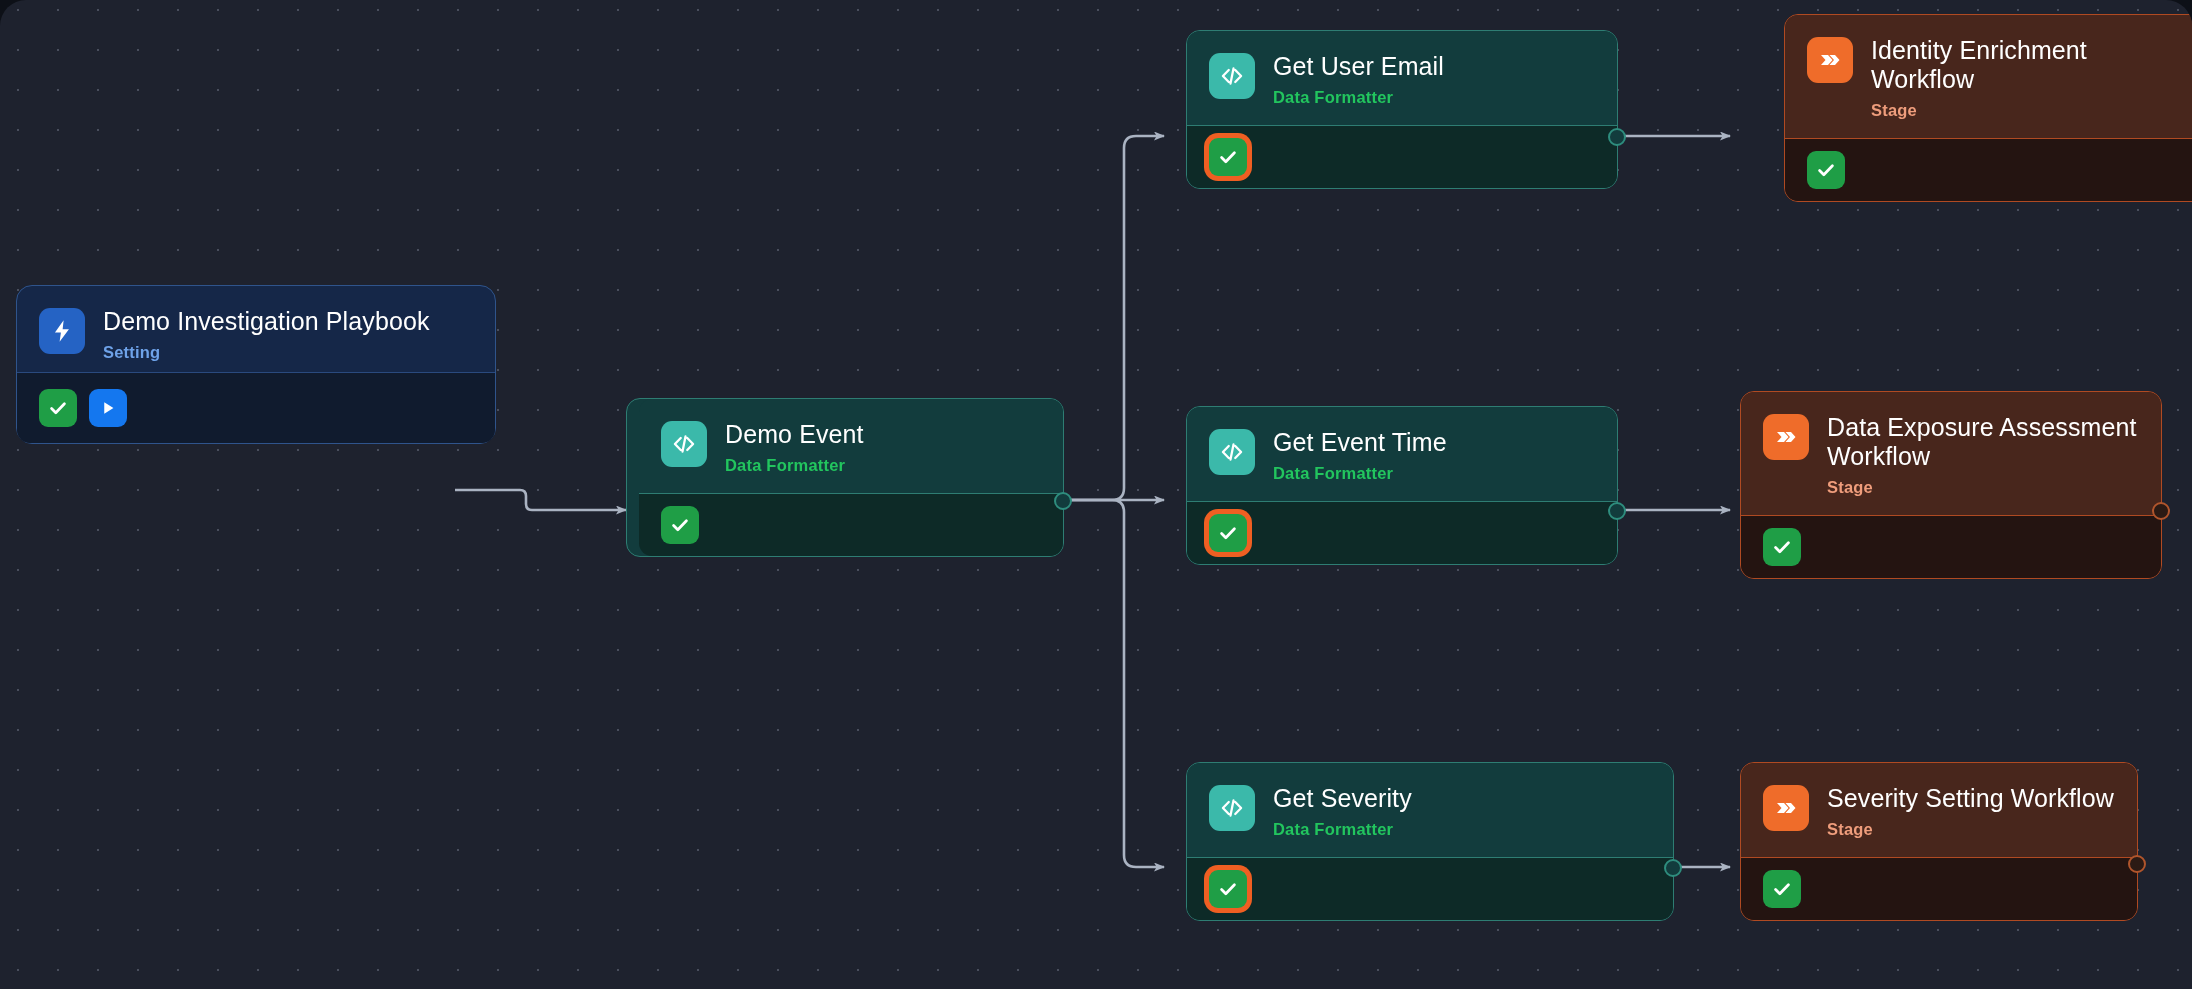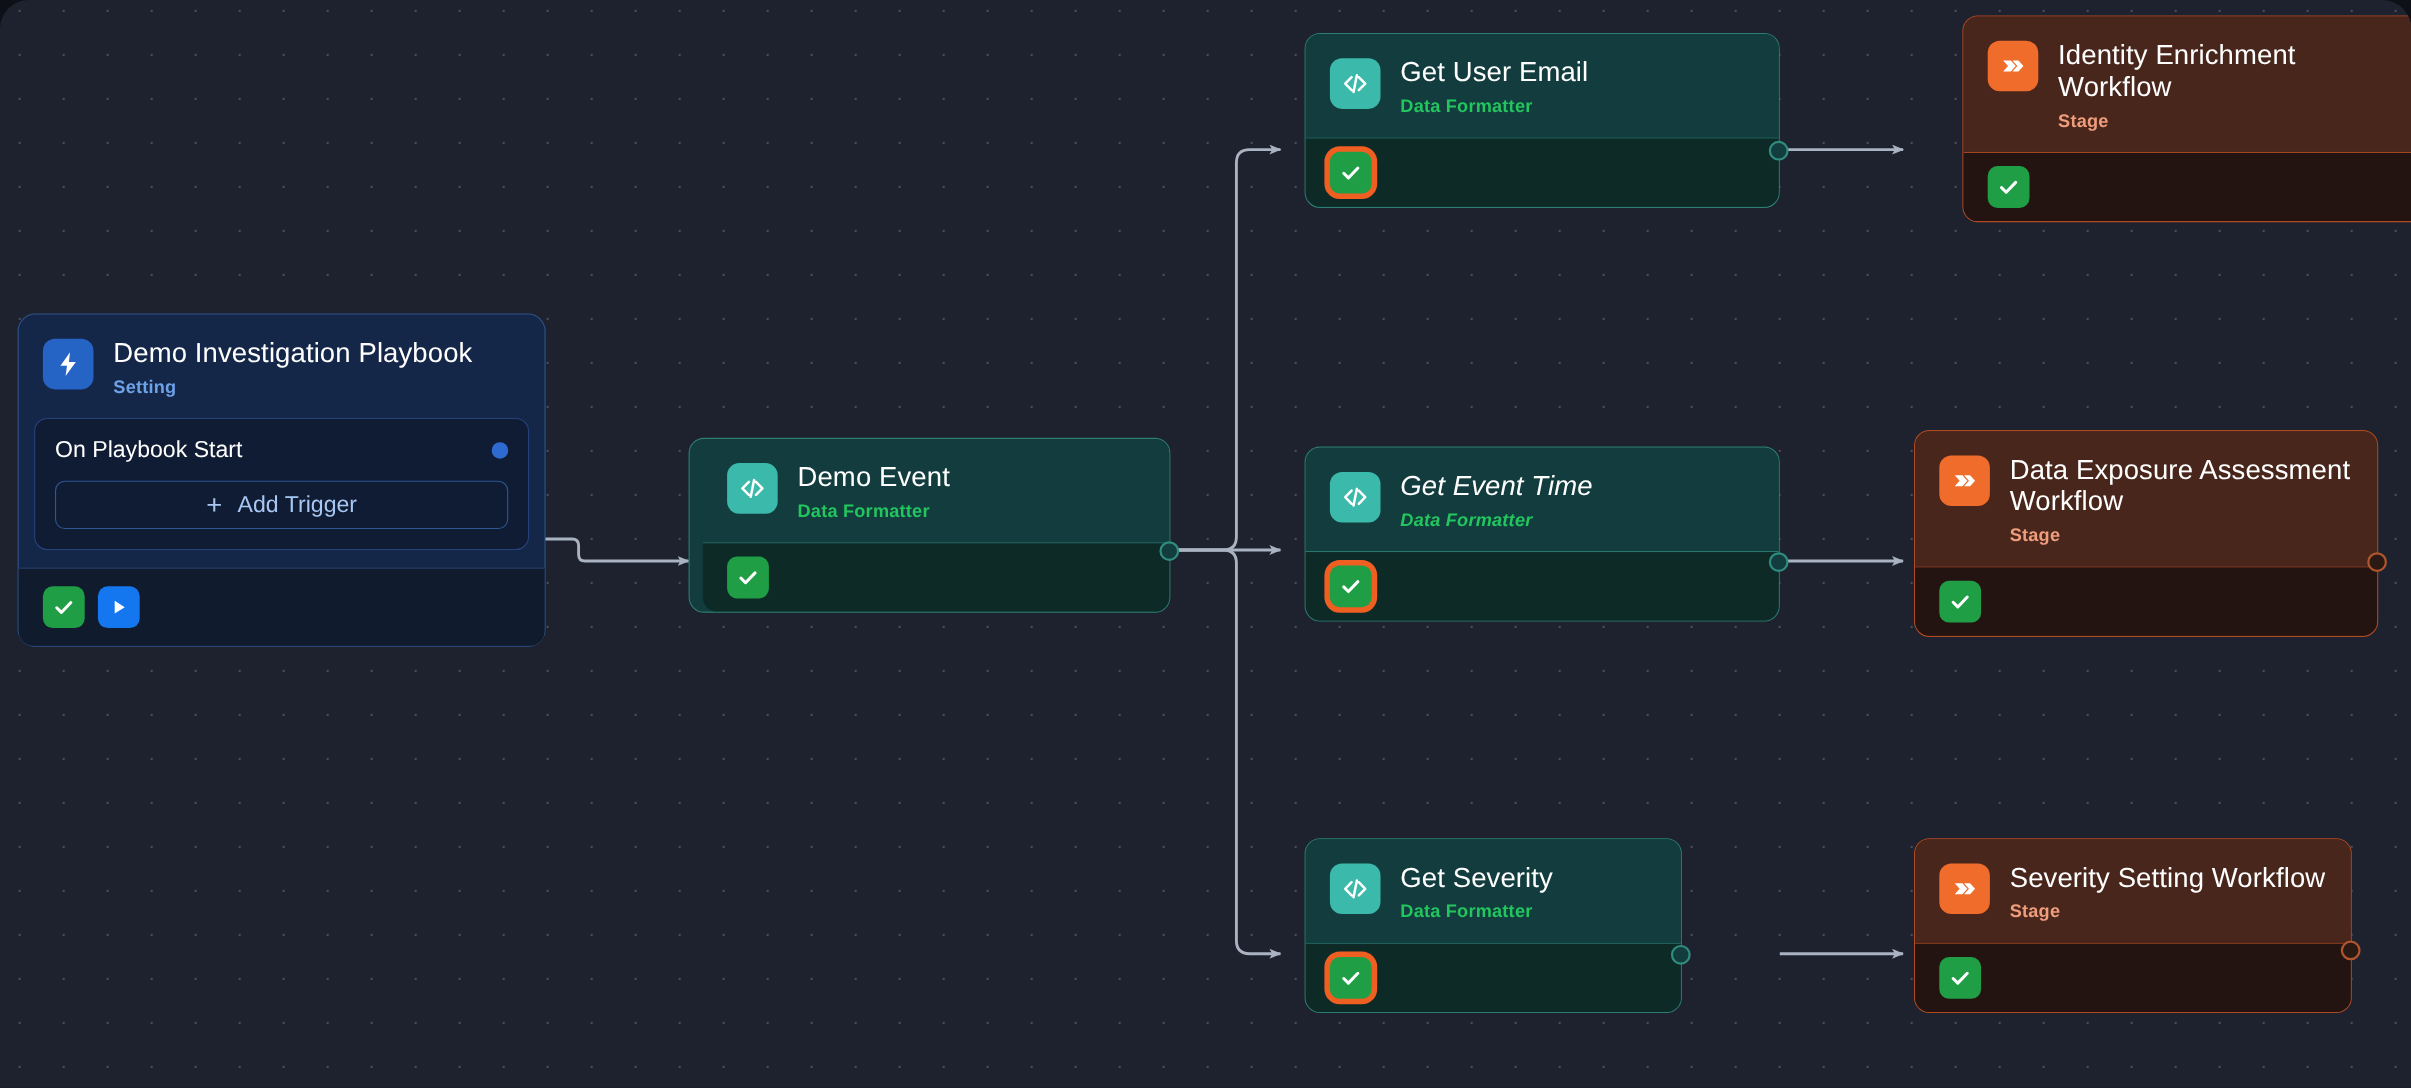--- a/index.html
+++ b/index.html
@@ -229,30 +229,20 @@
         <svg width="26" height="26" viewBox="0 0 24 24" aria-hidden="true">
           <path d="M13.5 2 L5.5 13.4 H11 L9.8 22 L18.4 10.3 H12.6 Z" fill="#ffffff"></path>
         </svg>
       </div>
       <div class="node-text">
         <div class="node-title">Demo Investigation Playbook</div>
         <div class="node-sub">Setting</div>
       </div>
     </div>
 
-    <div class="trigger-body">
-      <div class="trigger-row">
-        <span>On Playbook Start</span>
-        <span class="port-dot"></span>
-      </div>
-      <button class="add-trigger">
-        <span class="plus">+</span>
-        <span>Add Trigger</span>
-      </button>
-    </div>
 
     <div class="node-foot">
       <div class="chip green">
         <svg width="22" height="22" viewBox="0 0 24 24" aria-hidden="true">
           <path d="M5 12.6 L9.6 17.2 L19 7.4" fill="none" stroke="#fff" stroke-width="3" stroke-linecap="round" stroke-linejoin="round"></path>
         </svg>
       </div>
       <div class="chip blue">
         <svg width="20" height="20" viewBox="0 0 24 24" aria-hidden="true">
           <path d="M7.5 5 L18.5 12 L7.5 19 Z" fill="#ffffff"></path>
@@ -298,21 +288,21 @@
     <div class="node-foot">
       <div class="chip green ringed">
         <svg width="22" height="22" viewBox="0 0 24 24" aria-hidden="true">
           <path d="M5 12.6 L9.6 17.2 L19 7.4" fill="none" stroke="#fff" stroke-width="3" stroke-linecap="round" stroke-linejoin="round"></path>
         </svg>
       </div>
     </div>
     <span class="out-port teal" style="top:97px;"></span>
   </div>
 
-  <div class="node formatter" style="left:1186px; top:406px; width:432px;font-style:italic;">
+  <div class="node formatter" style="left:1186px; top:406px; width:432px;">
     <div class="node-head">
       <div class="node-icon">
         <svg width="26" height="26" viewBox="0 0 24 24" aria-hidden="true">
           <path d="M9 6.5 L3.6 12 L9 17.5 M15 6.5 L20.4 12 L15 17.5 M13.4 5 L10.6 19" fill="none" stroke="#ffffff" stroke-width="2.1" stroke-linecap="round" stroke-linejoin="round"></path>
         </svg>
       </div>
       <div class="node-text">
         <div class="node-title">Get Event Time</div>
         <div class="node-sub">Data Formatter</div>
       </div>
@@ -320,21 +310,21 @@
     <div class="node-foot">
       <div class="chip green ringed">
         <svg width="22" height="22" viewBox="0 0 24 24" aria-hidden="true">
           <path d="M5 12.6 L9.6 17.2 L19 7.4" fill="none" stroke="#fff" stroke-width="3" stroke-linecap="round" stroke-linejoin="round"></path>
         </svg>
       </div>
     </div>
     <span class="out-port teal" style="top:95px;"></span>
   </div>
 
-  <div class="node formatter" style="left:1186px; top:762px; width:343px;">
+  <div class="node formatter" style="left:1186px; top:762px; width:488px;">
     <div class="node-head">
       <div class="node-icon">
         <svg width="26" height="26" viewBox="0 0 24 24" aria-hidden="true">
           <path d="M9 6.5 L3.6 12 L9 17.5 M15 6.5 L20.4 12 L15 17.5 M13.4 5 L10.6 19" fill="none" stroke="#ffffff" stroke-width="2.1" stroke-linecap="round" stroke-linejoin="round"></path>
         </svg>
       </div>
       <div class="node-text">
         <div class="node-title">Get Severity</div>
         <div class="node-sub">Data Formatter</div>
       </div>

